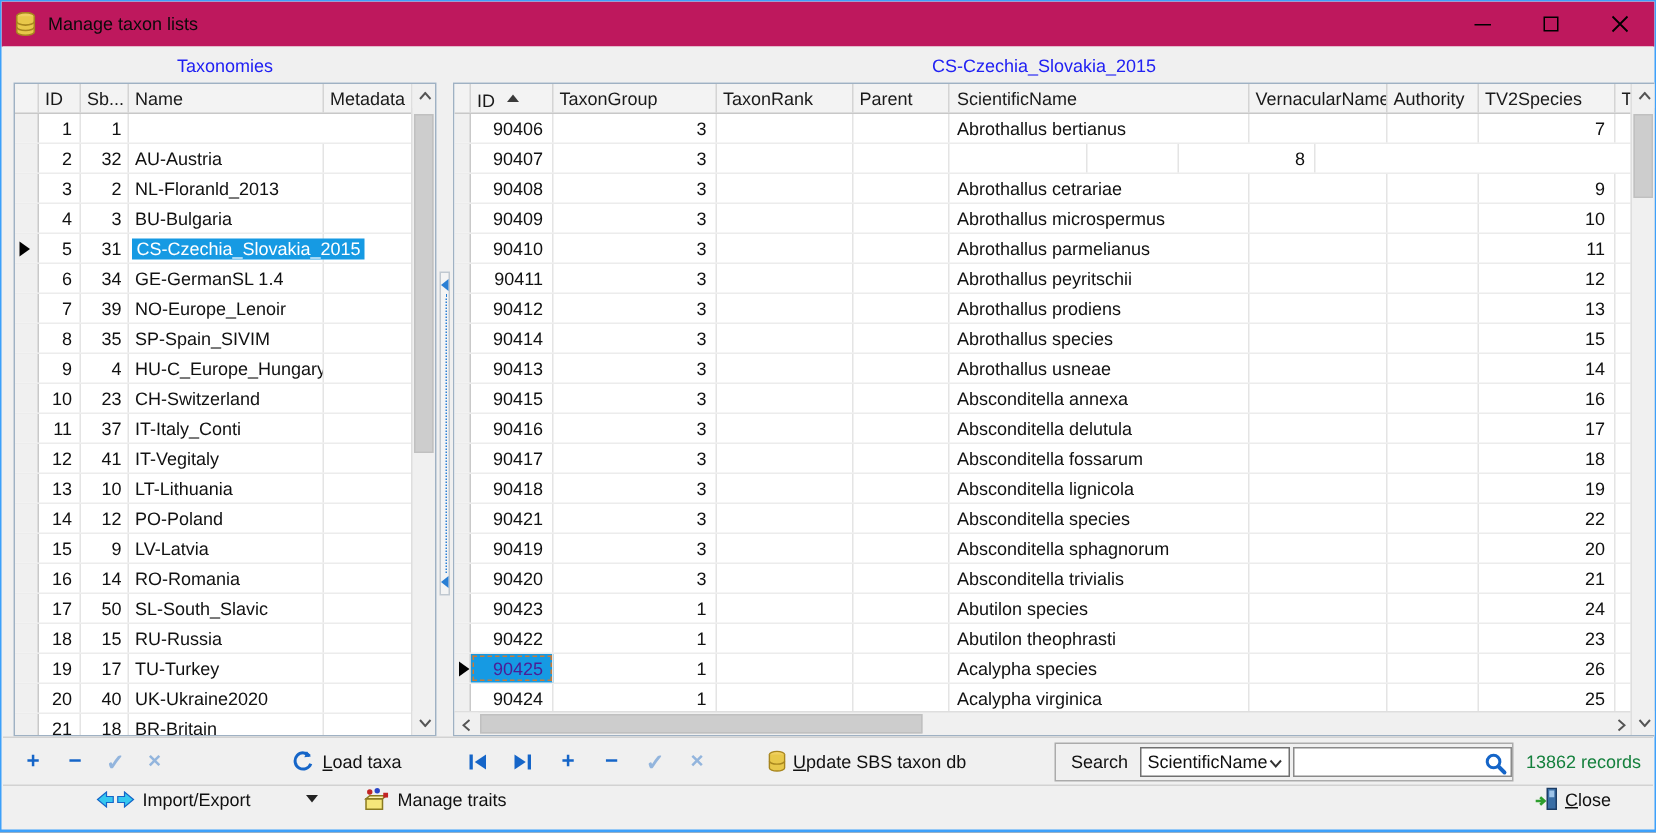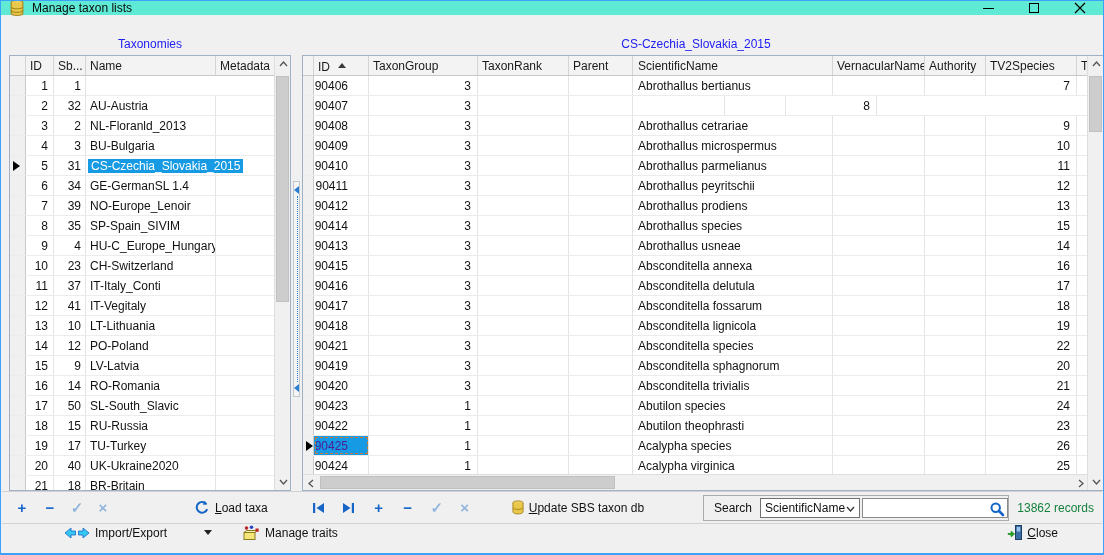--- a/index.html
+++ b/index.html
@@ -3,21 +3,21 @@
 <meta charset="utf-8">
 <style>
   html,body{margin:0;padding:0;background:#888;}
   *{box-sizing:border-box;}
   .window{
     position:relative;width:1104px;height:555px;
     background:#f0f0f0;border:1px solid #3da0fa;border-bottom:2px solid #3da0fa;
     font-family:"Liberation Sans",sans-serif;font-size:12px;color:#111;overflow:hidden;
   }
   
-  .titlebar{position:absolute;top:0;left:0;right:0;height:14px;background:#5eead4;display:flex;align-items:center;}
+  .titlebar{position:absolute;top:0;left:0;right:0;height:30px;background:#be185d;display:flex;align-items:center;}
   .app-icon{margin-left:9px;display:flex;align-items:center;}
   .title{margin-left:8px;color:#0a0a0a;}
   .win-controls{margin-left:auto;display:flex;height:30px;}
   .winbtn{width:46px;height:30px;display:flex;align-items:center;justify-content:center;cursor:default;}
   .min-glyph{width:11px;height:1px;background:#000;display:block;}
   .max-glyph{width:10px;height:10px;border:1px solid #000;display:block;}
   
   .content{position:absolute;top:30px;left:1px;right:1px;height:460px;background:#f0f0f0;}
   .caption{position:absolute;top:6px;height:16px;color:#2121f3;text-align:center;}
   .caption-left{left:7px;width:282px;}
@@ -37,21 +37,21 @@
   .selected-row .tri{display:block;}
   
   .l-ind{width:16px;}.l-id{width:28px;text-align:right;padding-right:5px;}
   .l-sb{width:32px;text-align:right;padding-right:4px;}
   .l-name{width:130px;padding-left:4px;}
   .l-meta{flex:1;}
   .hl-id{width:28px;}.hl-sb{width:32px;}.hl-name{width:130px;}.hl-meta{flex:1;}
   .frame-left .selected-row .l-name{overflow:visible;}
   .frame-left .selected-row .l-name .ct{background:#169ae3;color:#fff;position:relative;z-index:3;padding:0 3px;margin-left:-2px;}
   
-  .r-ind{width:11px;}.r-id{width:55px;text-align:right;padding-right:20px;}
+  .r-ind{width:11px;}.r-id{width:55px;text-align:right;padding-right:6px;}
   .r-group{width:109px;text-align:right;padding-right:6px;}
   .r-rank{width:91px;}.r-parent{width:64px;}
   .r-sci{width:200px;padding-left:5px;}
   .r-vern{width:92px;}.r-auth{width:61px;}
   .r-tv2{width:91px;text-align:right;padding-right:6px;}
   .r-t{flex:1;border-right:none !important;}
   .hr-id{width:55px;display:flex;align-items:center;}.hr-group{width:109px;}.hr-rank{width:91px;}
   .hr-parent{width:64px;}.hr-sci{width:200px;padding-left:5px !important;}.hr-vern{width:92px;}
   .hr-auth{width:61px;}.hr-tv2{width:91px;}.hr-t{flex:1;border-right:none !important;}
   .sort-asc{width:0;height:0;border-left:4px solid transparent;border-right:4px solid transparent;border-bottom:5px solid #3a3a3a;margin-left:8px;margin-top:-4px;}
@@ -82,21 +82,21 @@
   .u{text-decoration:underline;}
   .search-panel{position:absolute;left:701px;top:3px;height:26px;width:306px;border:1px solid #ababab;background:#f0f0f0;display:flex;align-items:center;}
   .search-label{margin-left:10px;}
   .combo{margin-left:8px;width:102px;height:20px;background:#fff;border:1px solid #707070;display:flex;align-items:center;padding-left:4px;}
   .combo .chev{margin-left:auto;margin-right:4px;}
   .search-input-wrap{margin-left:2px;width:148px;height:20px;background:#fff;border:1px solid #8a8a8a;position:relative;}
   .search-input-wrap input{position:absolute;inset:0;border:none;outline:none;width:128px;font-family:"Liberation Sans",sans-serif;font-size:12px;padding:0 4px;background:transparent;}
   .search-mag{position:absolute;right:2px;top:2px;}
   .records{position:absolute;right:8px;top:9px;color:#15803d;}
   .caret-down{width:0;height:0;border-left:4px solid transparent;border-right:4px solid transparent;border-top:5px solid #222;}
-  .close-btn{position:absolute;right:44px;display:flex;align-items:center;gap:5px;}
+  .close-btn{position:absolute;right:28px;display:flex;align-items:center;gap:5px;}
 </style>
 </head>
 <body>
 
 <div class="window">
 
   <div class="titlebar">
     <span class="app-icon">
       <svg width="14" height="16" viewBox="0 0 13 15">
           <ellipse cx="6.5" cy="2.6" rx="5.5" ry="2.2" fill="#f0d060" stroke="#a8861e"></ellipse>

